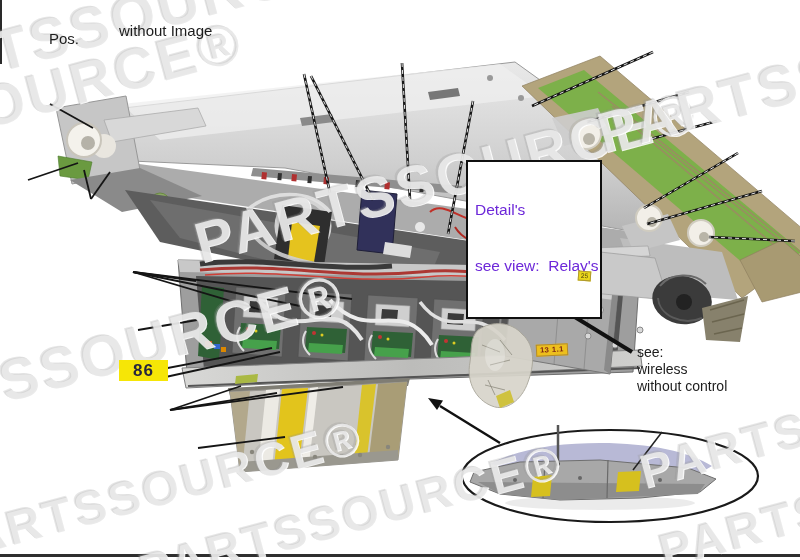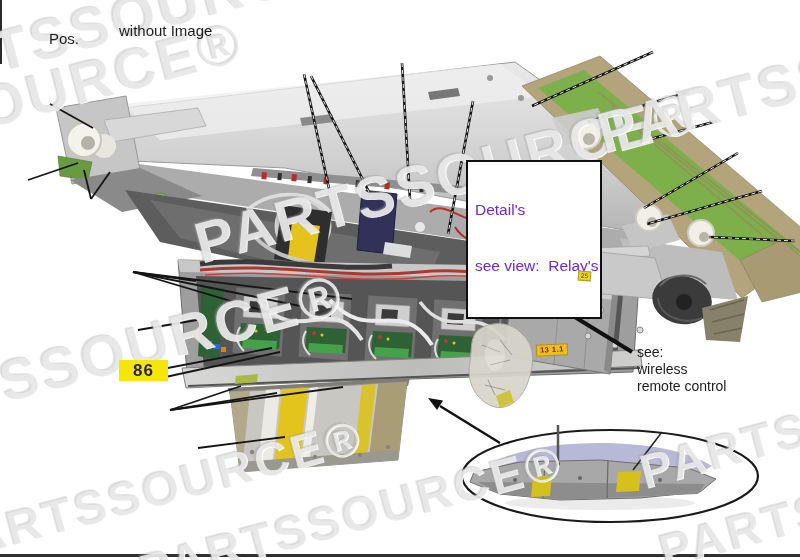--- a/index.html
+++ b/index.html
@@ -304,21 +304,21 @@
   <div class="lbl title-label">without Image</div>
 
   <div class="detail-box">
     <div>Detail's</div>
     <div>see view:  Relay's</div>
   </div>
 
   <div class="lbl wireless-note">
     <div>see:</div>
     <div>wireless</div>
-    <div>remote control</div>
+    <div>without control</div>
   </div>
 
   <div class="lbl pn-86">86</div>
 
   <div class="lbl sticker-25">25</div>
   <div class="lbl sticker-13">13 1.1</div>
 
 </div>
 
 </body></html>

